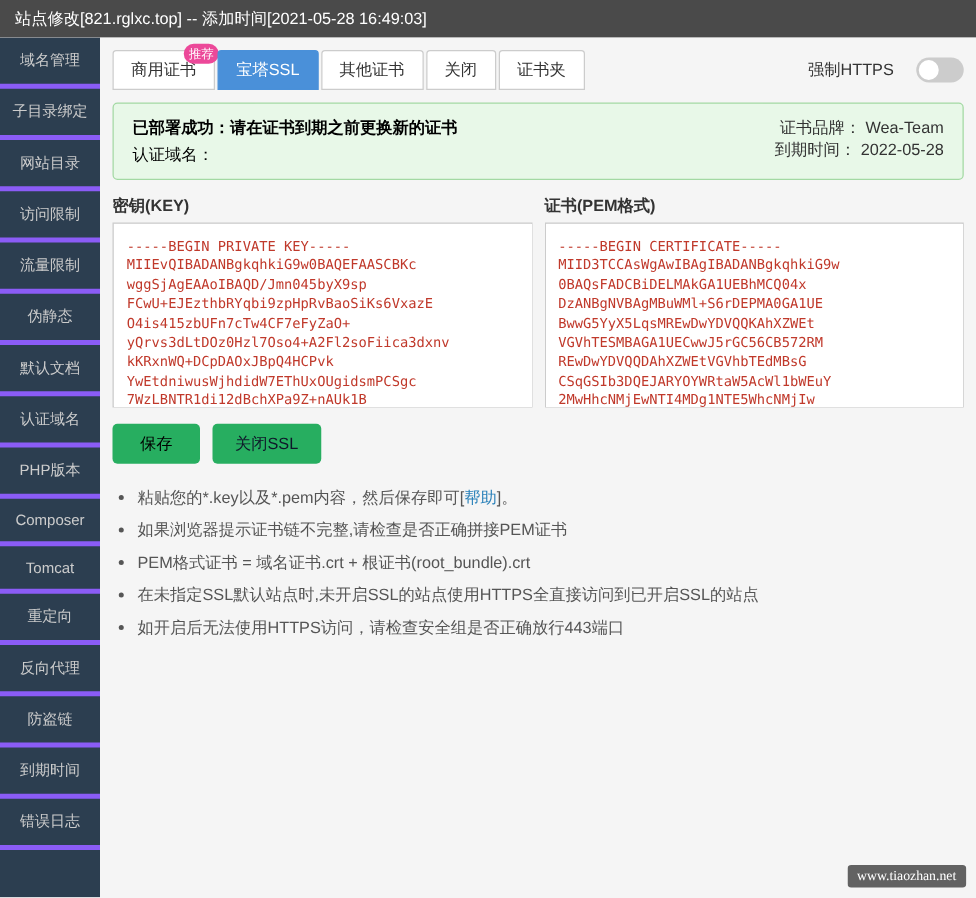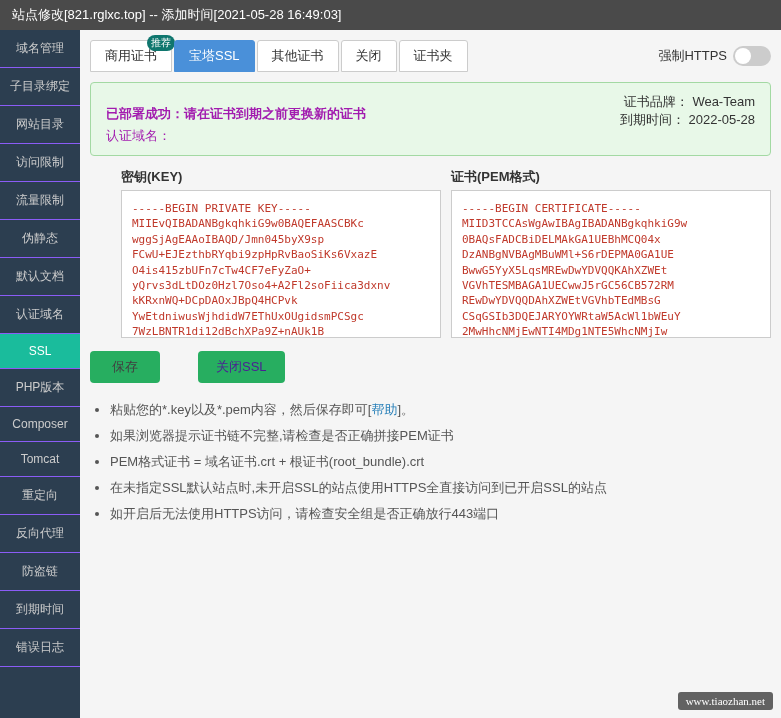--- a/index.html
+++ b/index.html
@@ -23,21 +23,21 @@
       display: flex;
       flex-direction: column;
       flex-shrink: 0;
     }
     .sidebar-item {
       color: #ccc;
       padding: 10px 0;
       text-align: center;
       font-size: 12px;
       cursor: pointer;
-      border-bottom: 1px solid #8b5cf6;
+      border-bottom: 4px solid #8b5cf6;
     }
     .sidebar-item.active { background: #1abc9c; color: #fff; }
 
     
     .content-area {
       flex: 1;
       background: #f5f5f5;
       overflow-y: auto;
       padding: 10px;
     }
@@ -57,31 +57,31 @@
       font-size: 13px;
       border-radius: 3px 3px 0 0;
       margin-right: 2px;
       position: relative;
     }
     .tab.active { background: #4a90d9; color: #fff; border-color: #4a90d9; }
     .tab .badge {
       position: absolute;
       top: -6px;
       right: -4px;
-      background: #0f766e;
+      background: #ec4899;
       color: #fff;
       font-size: 10px;
       padding: 1px 4px;
       border-radius: 8px;
     }
     .force-https {
       margin-left: auto;
       display: flex;
       align-items: center;
-      gap: 6px;
+      gap: 18px;
       font-size: 13px;
     }
     .toggle {
       width: 38px;
       height: 20px;
       background: #ccc;
       border-radius: 10px;
       position: relative;
       cursor: pointer;
     }
@@ -101,30 +101,29 @@
     .success-box {
       background: #e8f8e8;
       border: 1px solid #a3d9a3;
       padding: 10px 15px;
       border-radius: 4px;
       margin-bottom: 12px;
       display: flex;
       justify-content: space-between;
       align-items: flex-start;
     }
-    .success-left { color: #a21caf; font-size: 13px; margin-top: 12px; }
+    .success-left { color: #000000; font-size: 13px; }
     .success-left .success-title { font-weight: bold; margin-bottom: 4px; }
     .success-right { color: #333; font-size: 13px; text-align: right; }
 
     
     .key-cert-row {
       display: flex;
       gap: 10px;
       margin-bottom: 10px;
-      margin-left: 31px;
     }
     .key-section, .cert-section {
       flex: 1;
     }
     .section-label {
       font-size: 13px;
       font-weight: bold;
       margin-bottom: 4px;
       color: #333;
     }
@@ -142,36 +141,35 @@
     }
 
     
     .btn-row {
       display: flex;
       gap: 10px;
       margin-bottom: 14px;
     }
     .btn-save {
       background: #27ae60;
-      color: #404040;
+      color: #000000;
       border: none;
       padding: 7px 22px;
       border-radius: 4px;
       cursor: pointer;
       font-size: 13px;
     }
     .btn-close-ssl {
       background: #27ae60;
-      color: #4c1d95;
+      color: #0f172a;
       border: none;
       padding: 7px 18px;
       border-radius: 4px;
       cursor: pointer;
       font-size: 13px;
-      margin-left: 28px;
     }
 
     
     .tips-list {
       list-style: disc;
       padding-left: 20px;
       color: #555;
       font-size: 13px;
       line-height: 2;
     }
@@ -204,21 +202,20 @@
 
     <div class="sidebar">
     <div class="sidebar-item">域名管理</div>
         <div class="sidebar-item">子目录绑定</div>
         <div class="sidebar-item">网站目录</div>
         <div class="sidebar-item">访问限制</div>
         <div class="sidebar-item">流量限制</div>
         <div class="sidebar-item">伪静态</div>
         <div class="sidebar-item">默认文档</div>
         <div class="sidebar-item">认证域名</div>
-        <div class="sidebar-item active">SSL</div>
         <div class="sidebar-item">PHP版本</div>
         <div class="sidebar-item">Composer</div>
         <div class="sidebar-item">Tomcat</div>
         <div class="sidebar-item">重定向</div>
         <div class="sidebar-item">反向代理</div>
         <div class="sidebar-item">防盗链</div>
         <div class="sidebar-item">到期时间</div>
         <div class="sidebar-item">错误日志</div>
       </div>
 

